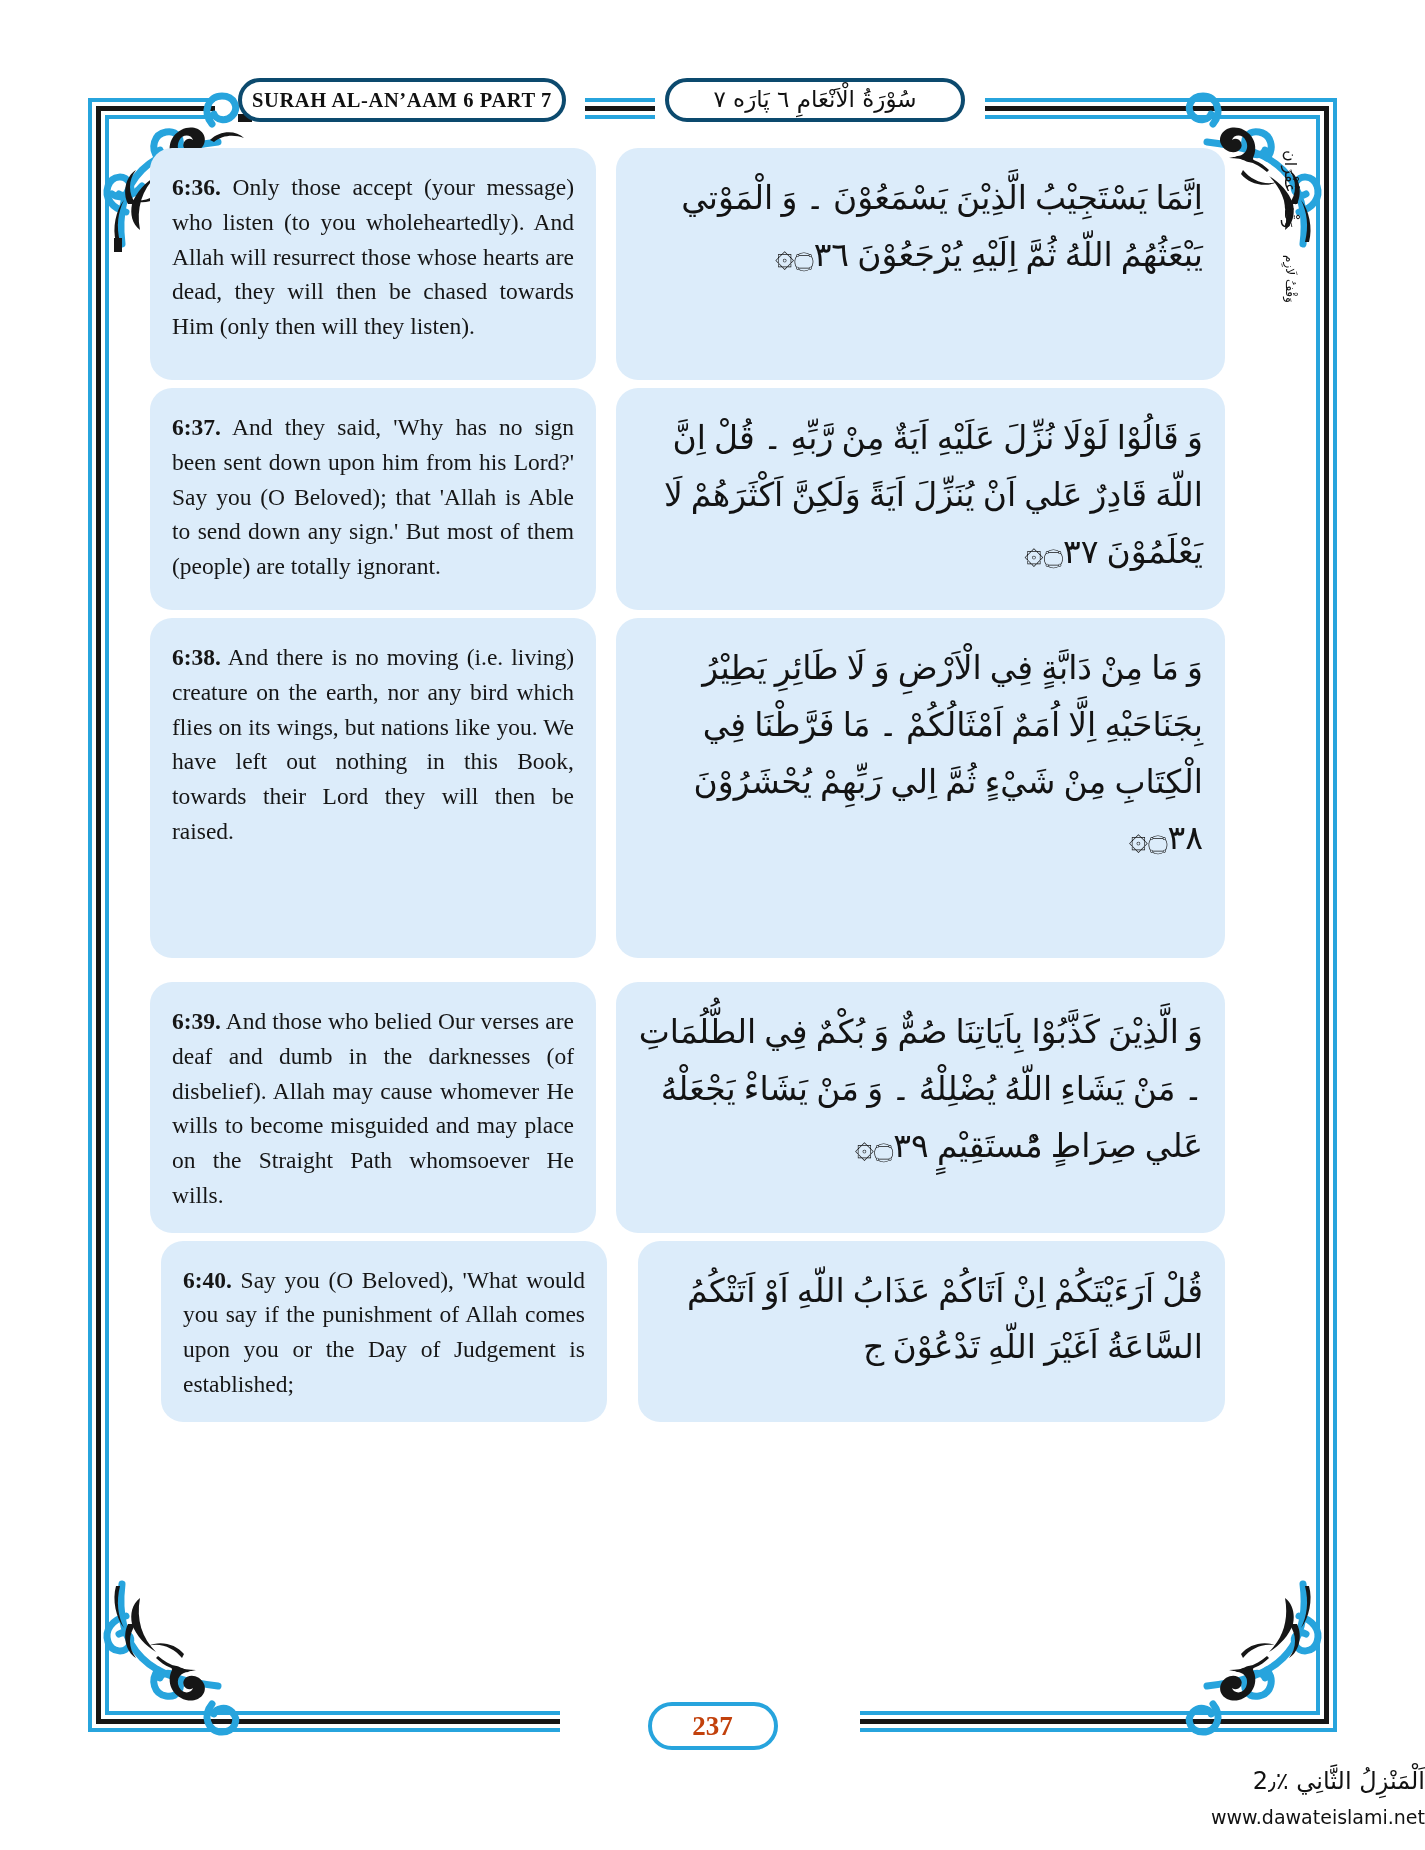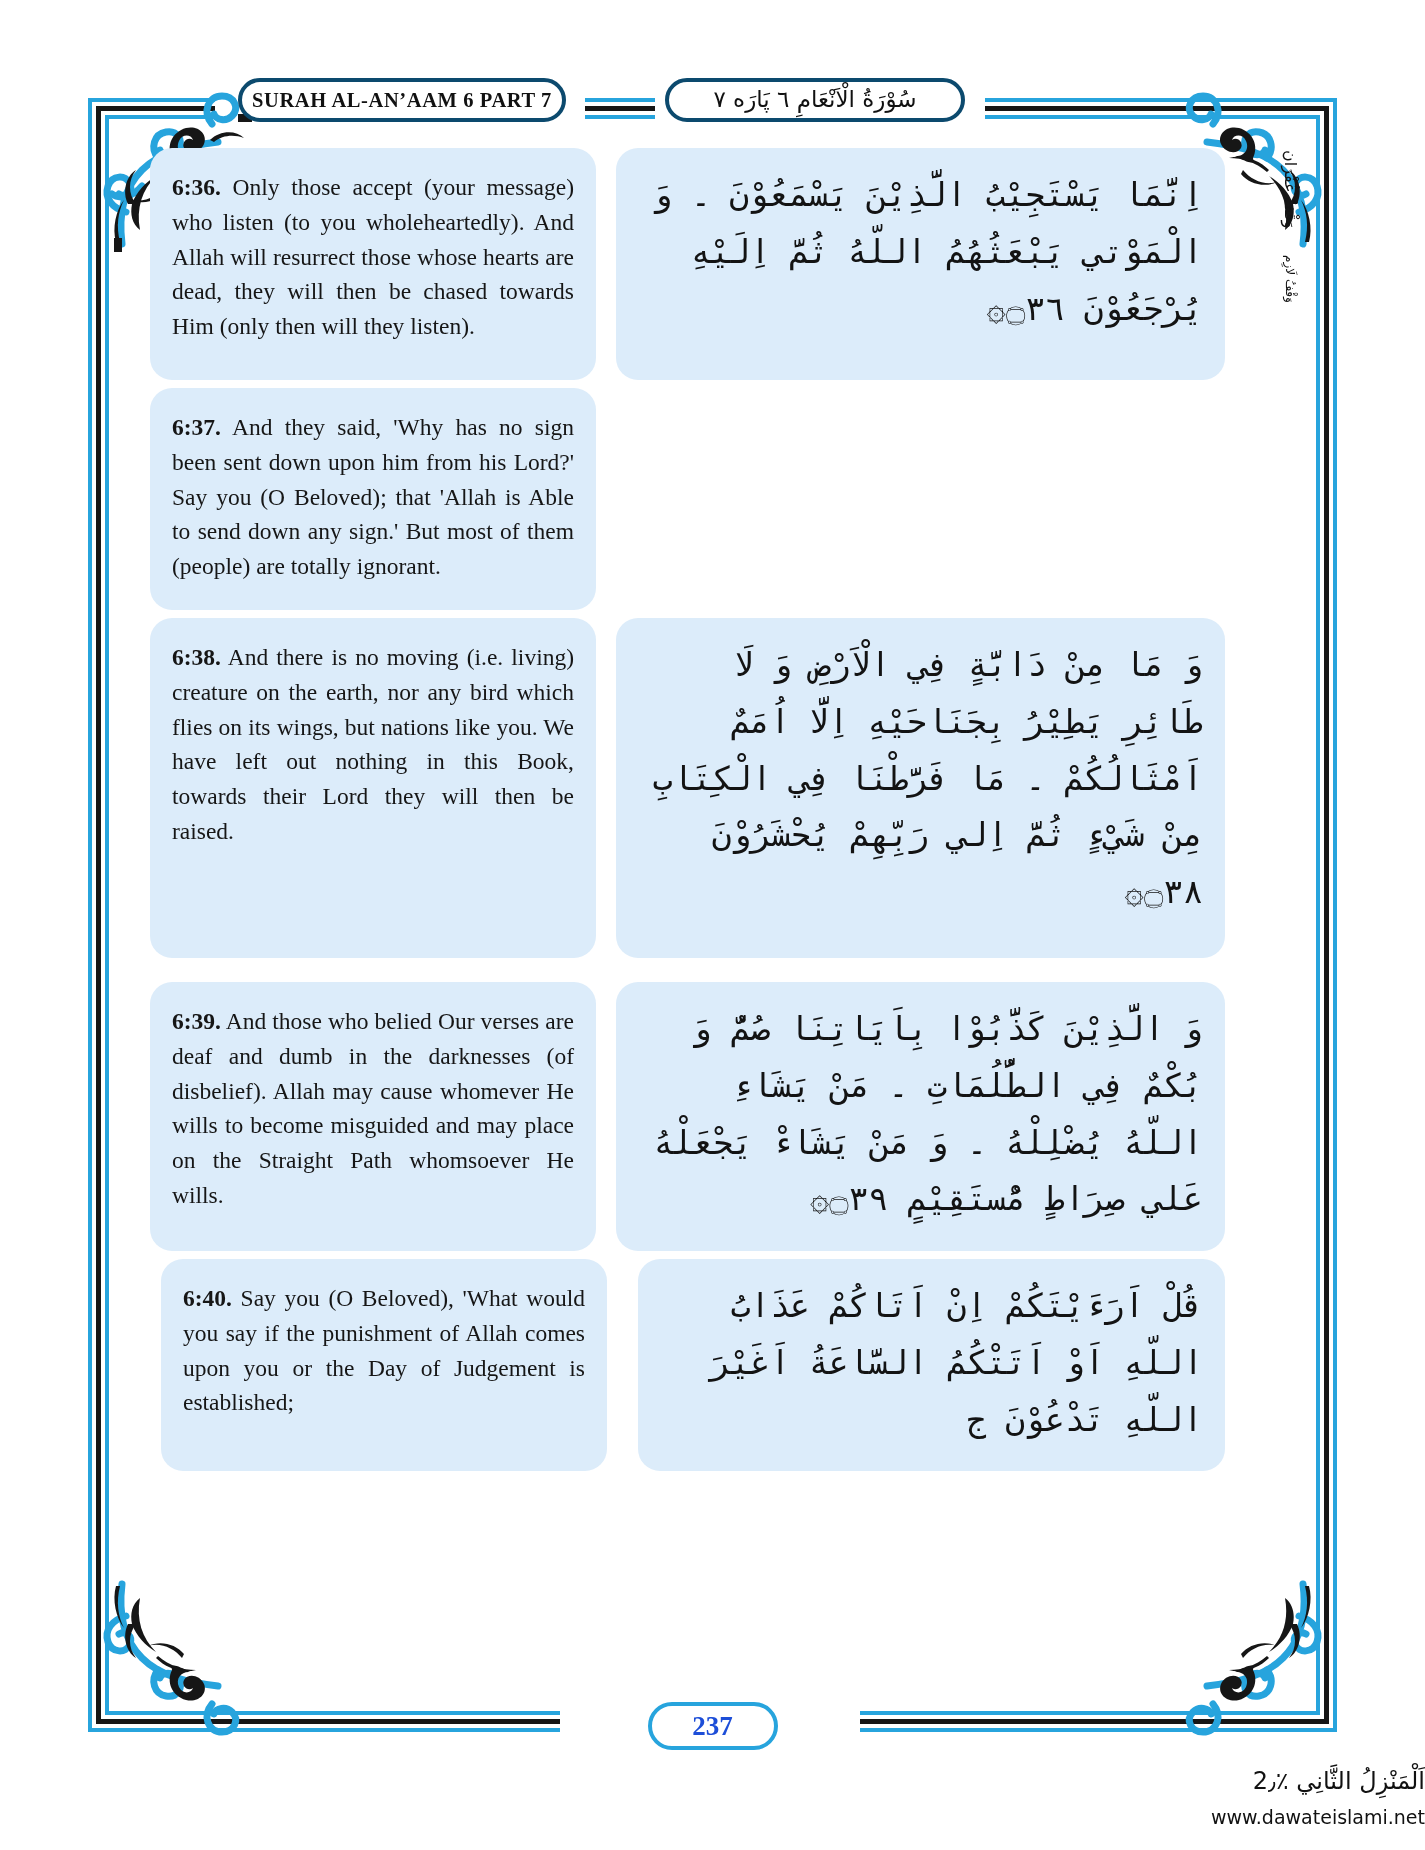--- a/index.html
+++ b/index.html
@@ -104,21 +104,21 @@
     border-radius: 26px;
     display: flex;
     align-items: center;
     justify-content: center;
     z-index: 6;
   }
   .pg-num {
     font-family: "Liberation Serif", serif;
     font-weight: bold;
     font-size: 27px;
-    color: #1d4ed8;
+    color: #c2410c;
   }
   .footer-ar {
     position: absolute;
     left: 0; right: 0;
     bottom: 55px;
     text-align: right;
     font-family: "DejaVu Sans", sans-serif;
     font-size: 24px;
     color: #111111;
     direction: rtl;
@@ -172,21 +172,21 @@
     color: #161616;
     text-align: justify;
     text-align-last: left;
     hyphens: none;
   }
   .en-text .vnum {
     font-weight: bold;
   }
 
   .ar-text {
-    font-family: Liberation Mono, monospace;
+    font-family: Liberation Sans, sans-serif;
     direction: rtl;
     font-size: 33px;
     line-height: 1.72;
     color: #131313;
     word-spacing: -1px;
   }
 
   
   .r1 .cell { min-height: 232px; }
   .r2 .cell { min-height: 222px; }
@@ -333,20 +333,23 @@
       </div>
       <div class="cell cell-ar">
         <div class="ar-text">اِنَّمَا يَسْتَجِيْبُ الَّذِيْنَ يَسْمَعُوْنَ ۔ وَ الْمَوْتي يَبْعَثُهُمُ اللّهُ ثُمَّ اِلَيْهِ يُرْجَعُوْنَ ۝٣٦۞</div>
       </div>
     </div>
 
     <div class="verse-row r2">
       <div class="cell cell-en">
         <div class="en-text"><span class="vnum">6:37.</span> <span>And they said, 'Why has no sign been sent down upon him from his Lord?' Say you (O Beloved); that 'Allah is Able to send down any sign.' But most of them (people) are totally ignorant.</span></div>
       </div>
+      <div class="cell cell-ar">
+        <div class="ar-text">وَ قَالُوْا لَوْلَا نُزِّلَ عَلَيْهِ اَيَةٌ مِنْ رَّبِّهِ ۔ قُلْ اِنَّ اللّهَ قَادِرٌ عَلي اَنْ يُنَزِّلَ اَيَةً وَلَكِنَّ اَكْثَرَهُمْ لَا يَعْلَمُوْنَ ۝٣٧۞</div>
+      </div>
     </div>
 
     <div class="verse-row r3">
       <div class="cell cell-en">
         <div class="en-text"><span class="vnum">6:38.</span> <span>And there is no moving (i.e. living) creature on the earth, nor any bird which flies on its wings, but nations like you. We have left out nothing in this Book, towards their Lord they will then be raised.</span></div>
       </div>
       <div class="cell cell-ar">
         <div class="ar-text">وَ مَا مِنْ دَابَّةٍ فِي الْاَرْضِ وَ لَا طَائِرِ يَطِيْرُ بِجَنَاحَيْهِ اِلَّا اُمَمٌ اَمْثَالُكُمْ ۔ مَا فَرَّطْنَا فِي الْكِتَابِ مِنْ شَيْءٍ ثُمَّ اِلي رَبِّهِمْ يُحْشَرُوْنَ ۝٣٨۞</div>
       </div>
     </div>

